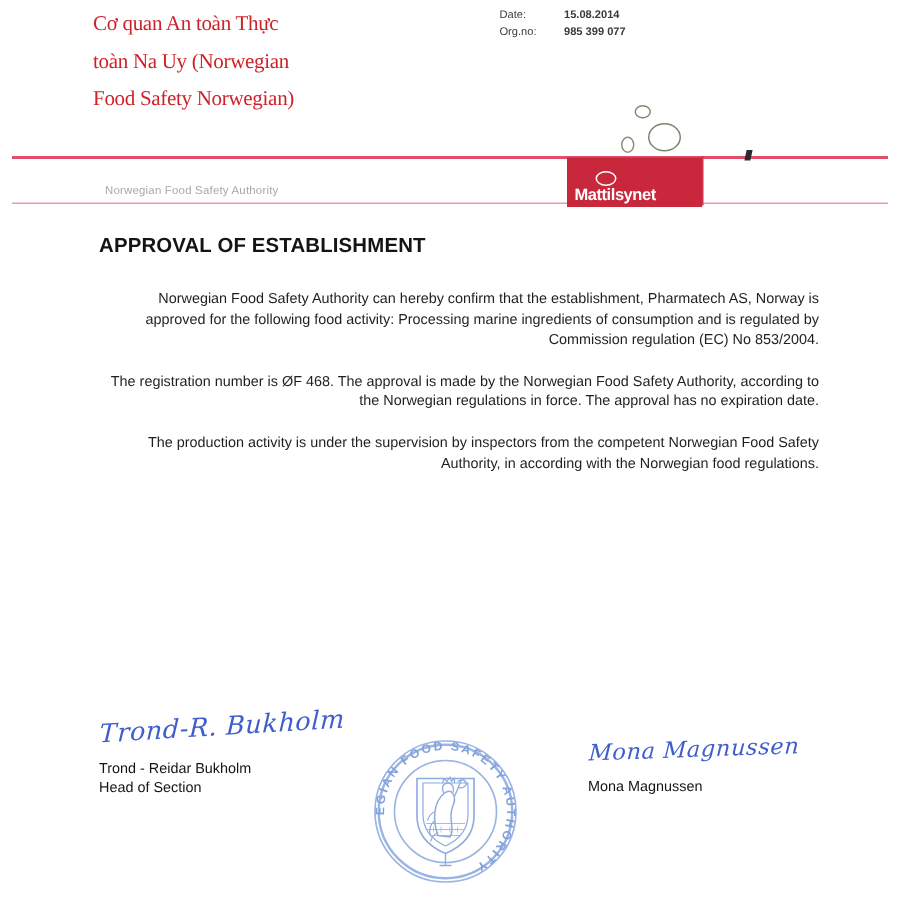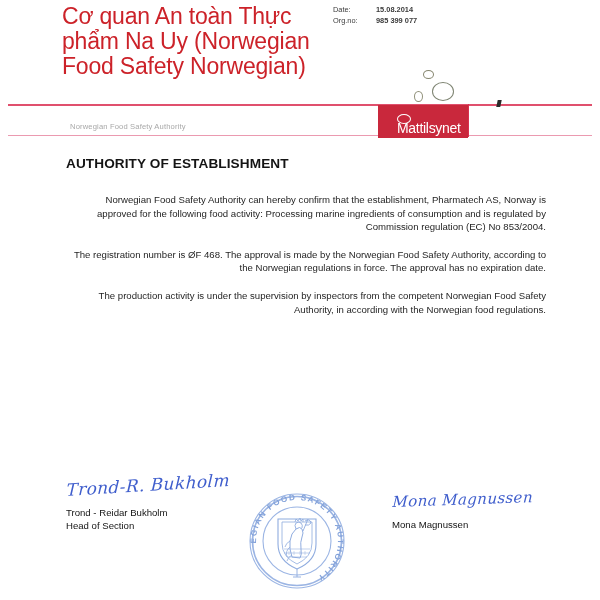--- a/index.html
+++ b/index.html
@@ -23,24 +23,25 @@
     left: 0; top: 0;
     width: 600px;
     height: 100px;
   }
   #org-title {
     position: absolute;
     left: 62px;
     top: 4px;
     width: 290px;
     color: #cc2229;
-    font-size: 23px;
+    font-size: 14px;
     line-height: 25px;
     font-weight: 400;
     letter-spacing: -0.2px;
+    font-family: Liberation Serif, serif;
   }
   #org-title .tline { display: block; white-space: nowrap; }
 
   #meta-block {
     position: absolute;
     left: 333px;
     top: 5px;
     font-size: 7.4px;
     line-height: 10.5px;
     color: #3a3a3a;
@@ -80,25 +81,25 @@
   #logo-box {
     position: absolute;
     left: 378px;
     top: 105px;
     width: 90px;
     height: 33px;
     background: #c9283c;
   }
   #logo-wordmark {
     position: absolute;
-    left: 19px;
+    left: 5px;
     bottom: 2px;
     color: #ffffff;
-    font-size: 14px;
-    font-weight: 400;
+    font-size: 11px;
+    font-weight: 700;
     letter-spacing: -0.3px;
     white-space: nowrap;
   }
   .bubble {
     position: absolute;
     border-radius: 50%;
     border: 1.2px solid #8a8a7a;
     background: transparent;
   }
   #bubble-lg {
@@ -216,21 +217,21 @@
   }
   #official-stamp svg { display: block; }
 </style>
 </head>
 <body>
 
 <div id="doc-header">
 
   <div id="org-title">
     <span class="tline">Cơ quan An toàn Thực</span>
-    <span class="tline">phẩm Na Uy (Norwegian</span>
+    <span class="tline">toàn Na Uy (Norwegian</span>
     <span class="tline">Food Safety Norwegian)</span>
   </div>
 
   <div id="meta-block">
     <span class="meta-row">
       <span class="meta-label">Date:</span><span class="meta-value">15.08.2014</span>
     </span>
     <span class="meta-row">
       <span class="meta-label">Org.no:</span><span class="meta-value">985 399 077</span>
     </span>
@@ -247,21 +248,21 @@
 
 <div id="logo-box">
   <div id="logo-wordmark">Mattilsynet</div>
 </div>
 <div class="bubble" id="bubble-white"></div>
 <div id="cursor-mark"></div>
 
 <div id="authority-subtitle">Norwegian Food Safety Authority</div>
 
 <div id="doc-body">
-  <h1 id="doc-title">AUTHORITY OF ESTABLISHMENT</h1>
+  <h1 id="doc-title">APPROVAL OF ESTABLISHMENT</h1>
   <p class="body-paragraph">Norwegian Food Safety Authority can hereby confirm that the establishment, Pharmatech AS, Norway is approved for the following food activity: Processing marine ingredients of consumption and is regulated by Commission regulation (EC) No 853/2004.</p>
   <p class="body-paragraph">The registration number is ØF 468. The approval is made by the Norwegian Food Safety Authority, according to the Norwegian regulations in force. The approval has no expiration date.</p>
   <p class="body-paragraph">The production activity is under the supervision by inspectors from the competent Norwegian Food Safety Authority, in according with the Norwegian food regulations.</p>
 </div>
 
 <div id="signature-area">
 
   <div class="sig-block" id="sig-block-left">
     <div class="sig-script">Trond-R. Bukholm</div>
     <div class="sig-name">Trond - Reidar Bukholm</div>

